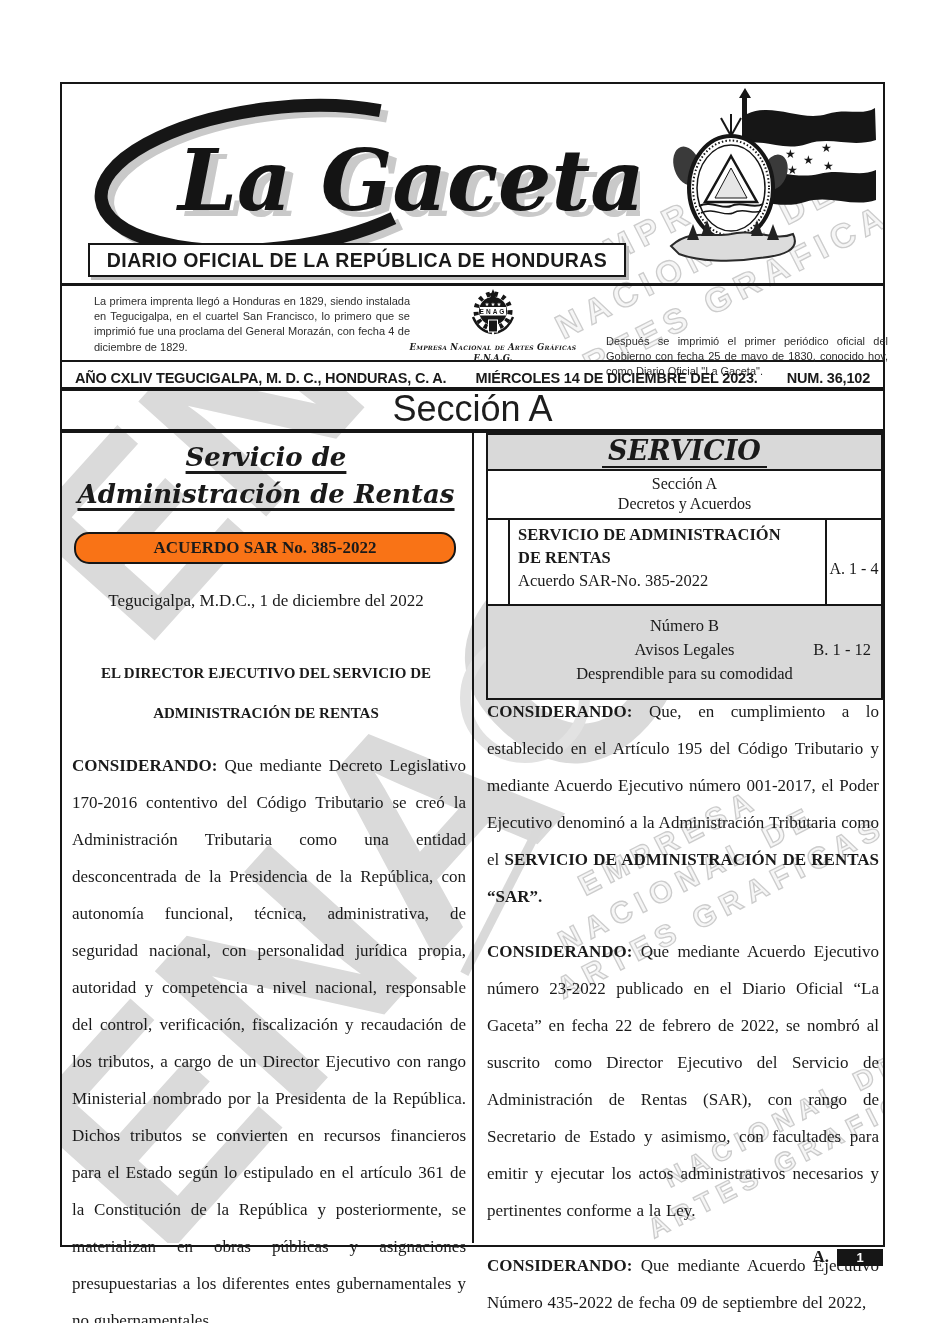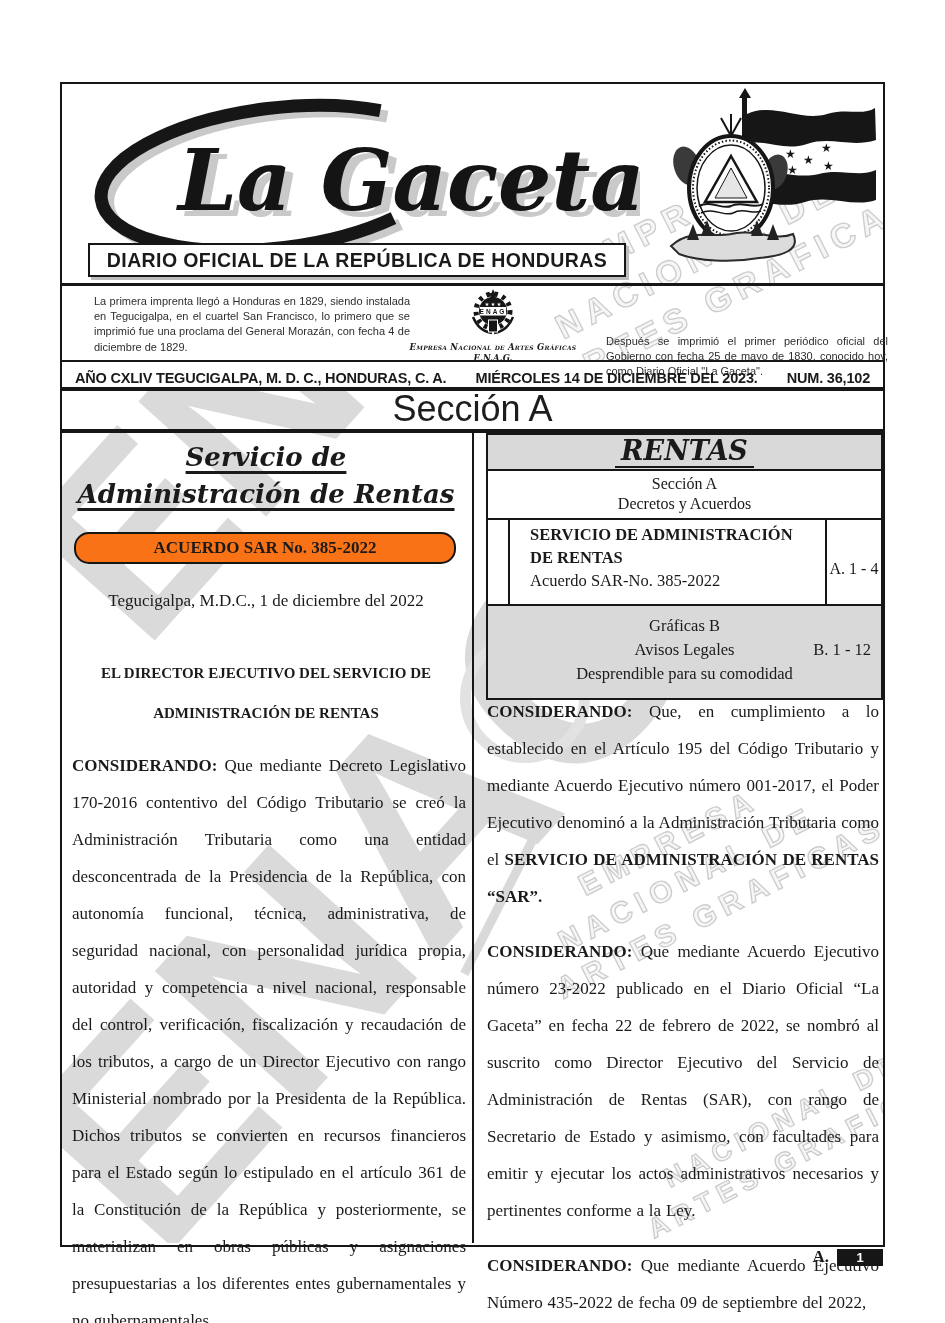--- a/index.html
+++ b/index.html
@@ -56,21 +56,21 @@
 
   
   .sumario{position:absolute;left:424px;top:0;width:397px;border:2px solid #161616;background:#fff;
       box-sizing:border-box;z-index:2;}
   .sum-title{height:34px;background:#d9d9d9;border-bottom:2px solid #161616;display:flex;align-items:center;
       justify-content:center;font-family:"DejaVu Serif",serif;font-style:italic;font-weight:bold;font-size:27px;}
   .sum-title span{border-bottom:2.5px solid #161616;padding:0 6px;line-height:30px;}
   .sum-secA{border-bottom:2px solid #161616;text-align:center;font-size:16px;line-height:20px;padding:3px 0 4px 0;}
   .sum-row{display:flex;border-bottom:2px solid #161616;height:84px;}
   .sum-spacer{width:20px;border-right:2px solid #161616;}
-  .sum-main{flex:1;padding:3px 20px;font-size:16.5px;line-height:23px;}
+  .sum-main{flex:1;padding:3px 8px;font-size:16.5px;line-height:23px;}
   .sum-pages{width:56px;border-left:2px solid #161616;display:flex;align-items:center;justify-content:center;
       font-size:16px;padding-top:14px;box-sizing:border-box;}
   .sum-secB{background:#d9d9d9;text-align:center;font-size:16.5px;line-height:24px;padding:8px 0 12px 0;position:relative;}
   .sum-secB .pages{position:absolute;right:10px;top:32px;}
 
   .right-col{position:absolute;left:425px;top:260px;width:392px;z-index:2;}
   .right-col .body-par{margin-bottom:18px;}
 
   
   .footer{position:absolute;left:60px;top:1247px;width:823px;display:flex;justify-content:flex-end;
@@ -216,37 +216,37 @@
         <div>EL DIRECTOR EJECUTIVO DEL SERVICIO DE</div>
         <div>ADMINISTRACIÓN DE RENTAS</div>
       </div>
       <div class="body-par left-par">
         <span class="b">CONSIDERANDO:</span>
         <span>Que mediante Decreto Legislativo 170-2016 contentivo del Código Tributario se creó la Administración Tributaria como una entidad desconcentrada de la Presidencia de la República, con autonomía funcional, técnica, administrativa, de seguridad nacional, con personalidad jurídica propia, autoridad y competencia a nivel nacional, responsable del control, verificación, fiscalización y recaudación de los tributos, a cargo de un Director Ejecutivo con rango Ministerial nombrado por la Presidenta de la República. Dichos tributos se convierten en recursos financieros para el Estado según lo estipulado en el artículo 361 de la Constitución de la República y posteriormente, se materializan en obras públicas y asignaciones presupuestarias a los diferentes entes gubernamentales y no gubernamentales.</span>
       </div>
 
       <div class="sumario">
         <div class="sum-title">
-          <span>RENTAS</span>
+          <span>SERVICIO</span>
         </div>
         <div class="sum-secA">
           <div>Sección A</div>
           <div>Decretos y Acuerdos</div>
         </div>
         <div class="sum-row">
           <div class="sum-spacer"></div>
           <div class="sum-main">
             <div class="b">SERVICIO DE ADMINISTRACIÓN</div>
             <div class="b">DE RENTAS</div>
             <div>Acuerdo SAR-No. 385-2022</div>
           </div>
           <div class="sum-pages">A. 1 - 4</div>
         </div>
         <div class="sum-secB">
-          <div>Gráficas B</div>
+          <div>Número B</div>
           <div>Avisos Legales</div>
           <div>Desprendible para su comodidad</div>
           <span class="pages">B. 1 - 12</span>
         </div>
       </div>
 
       <div class="right-col">
         <div class="body-par">
           <span class="b">CONSIDERANDO:</span>
           <span>Que, en cumplimiento a lo establecido en el Artículo 195 del Código Tributario y mediante Acuerdo Ejecutivo número 001-2017, el Poder Ejecutivo denominó a la Administración Tributaria como el </span><span class="b">SERVICIO DE ADMINISTRACIÓN DE RENTAS “SAR”.</span>

